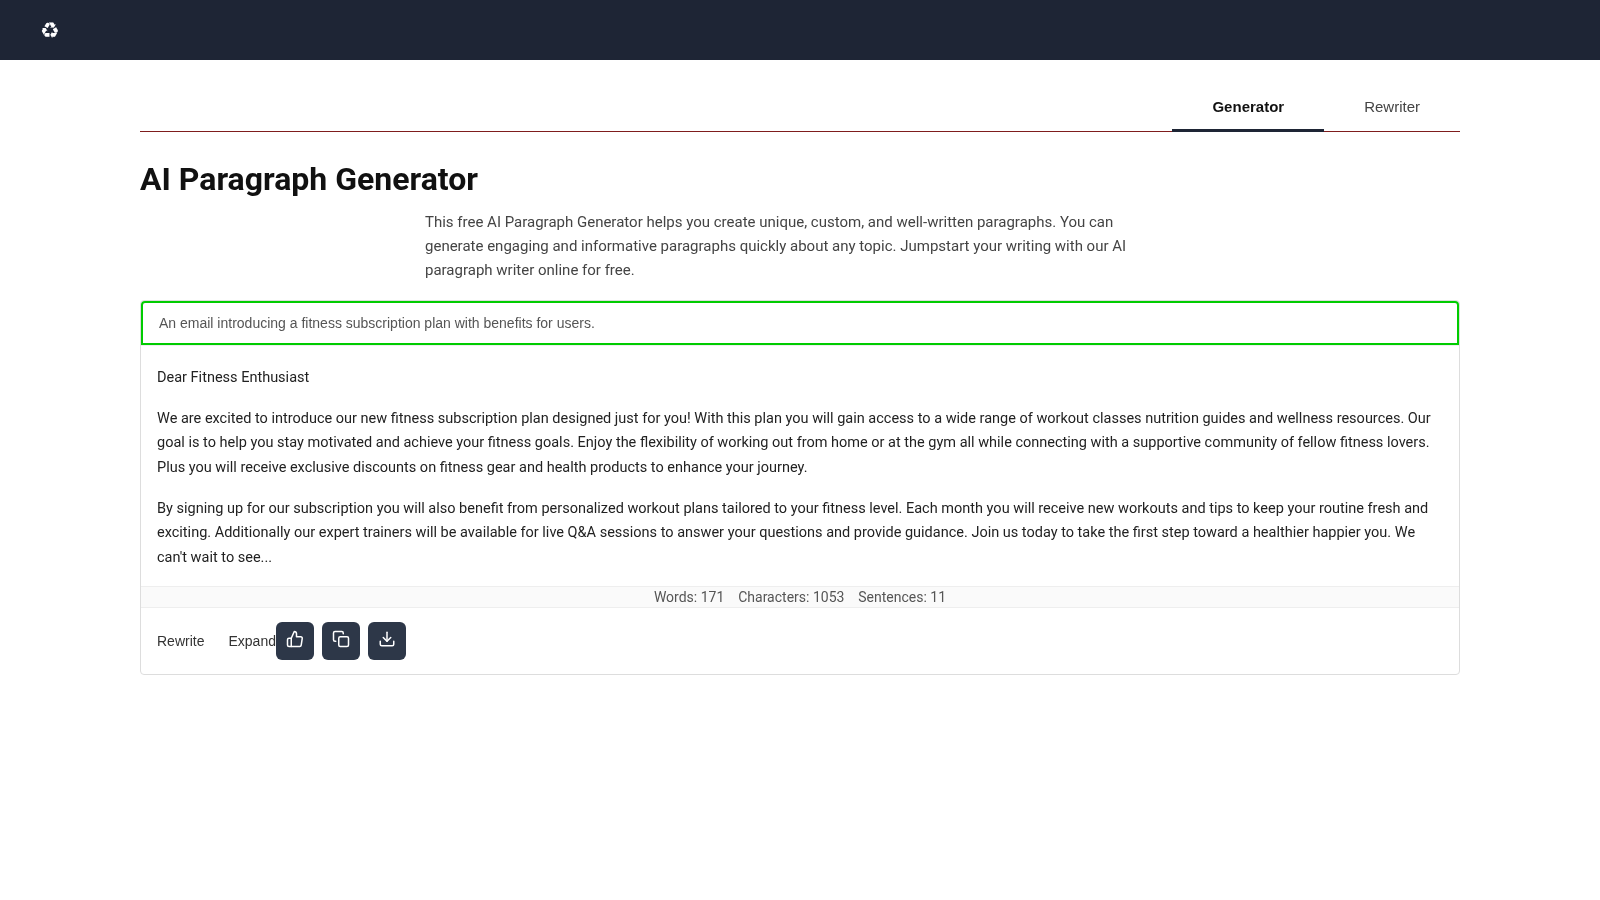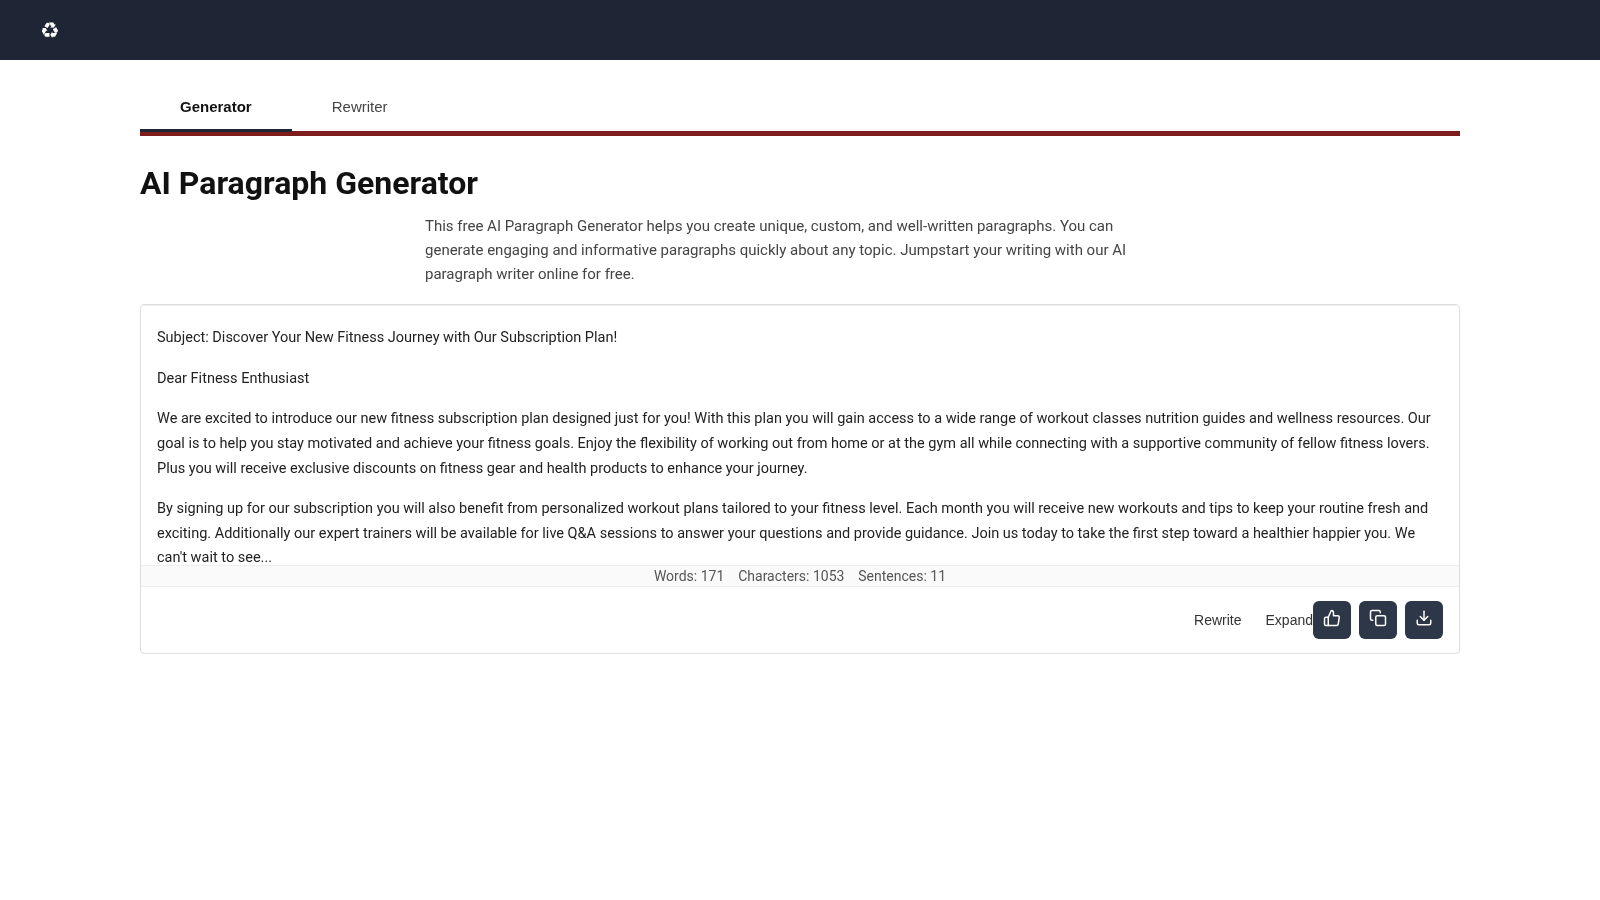--- a/index.html
+++ b/index.html
@@ -55,22 +55,22 @@
     
     .main-container {
       max-width: 1400px;
       margin: 0 auto;
       padding: 0 40px;
     }
 
     
     .tabs-bar {
       display: flex;
-      justify-content: flex-start;
-      border-bottom: 5px solid #7f1d1d;
+      justify-content: flex-end;
+      border-bottom: 1px solid #7f1d1d;
       margin-top: 24px;
     }
     .tab-item {
       padding: 14px 40px;
       font-size: 15px;
       cursor: pointer;
       color: #444;
       border-bottom: 3px solid transparent;
       margin-bottom: -1px;
       background: none;
@@ -154,21 +154,21 @@
       padding: 2px 16px;
       font-size: 14px;
       color: #555;
       border-top: 1px solid #eee;
       background: #fafafa;
     }
 
     
     .bottom-actions {
       display: flex;
-      justify-content: flex-end;
+      justify-content: flex-start;
       align-items: center;
       padding: 14px 16px;
       border-top: 1px solid #eee;
     }
     .action-links {
       display: flex;
       gap: 24px;
     }
     .action-link {
       font-size: 14px;
@@ -214,24 +214,24 @@
   </div>
 
   <div class="page-title-section">
     <h1>AI Paragraph Generator</h1>
     <p class="page-subtitle">This free AI Paragraph Generator helps you create unique, custom, and well-written paragraphs. You can generate engaging and informative paragraphs quickly about any topic. Jumpstart your writing with our AI paragraph writer online for free.</p>
   </div>
 
   <div class="editor-wrapper">
 
     
+    <input type="text" class="prompt-input" placeholder="An email introducing a fitness subscription plan with benefits for users." value="An email introducing a fitness subscription plan with benefits for users." style="">
 
     
     <div class="output-area">
-      <p>Subject: Discover Your New Fitness Journey with Our Subscription Plan!</p>
       <p>Dear Fitness Enthusiast</p>
       <p>We are excited to introduce our new fitness subscription plan designed just for you! With this plan you will gain access to a wide range of workout classes nutrition guides and wellness resources. Our goal is to help you stay motivated and achieve your fitness goals. Enjoy the flexibility of working out from home or at the gym all while connecting with a supportive community of fellow fitness lovers. Plus you will receive exclusive discounts on fitness gear and health products to enhance your journey.</p>
       <p>By signing up for our subscription you will also benefit from personalized workout plans tailored to your fitness level. Each month you will receive new workouts and tips to keep your routine fresh and exciting. Additionally our expert trainers will be available for live Q&amp;A sessions to answer your questions and provide guidance. Join us today to take the first step toward a healthier happier you. We can't wait to see...</p>
     </div>
 
     
     <div class="stats-bar">
       <span>Words:</span>
       <span>171</span>
       &nbsp;&nbsp;

